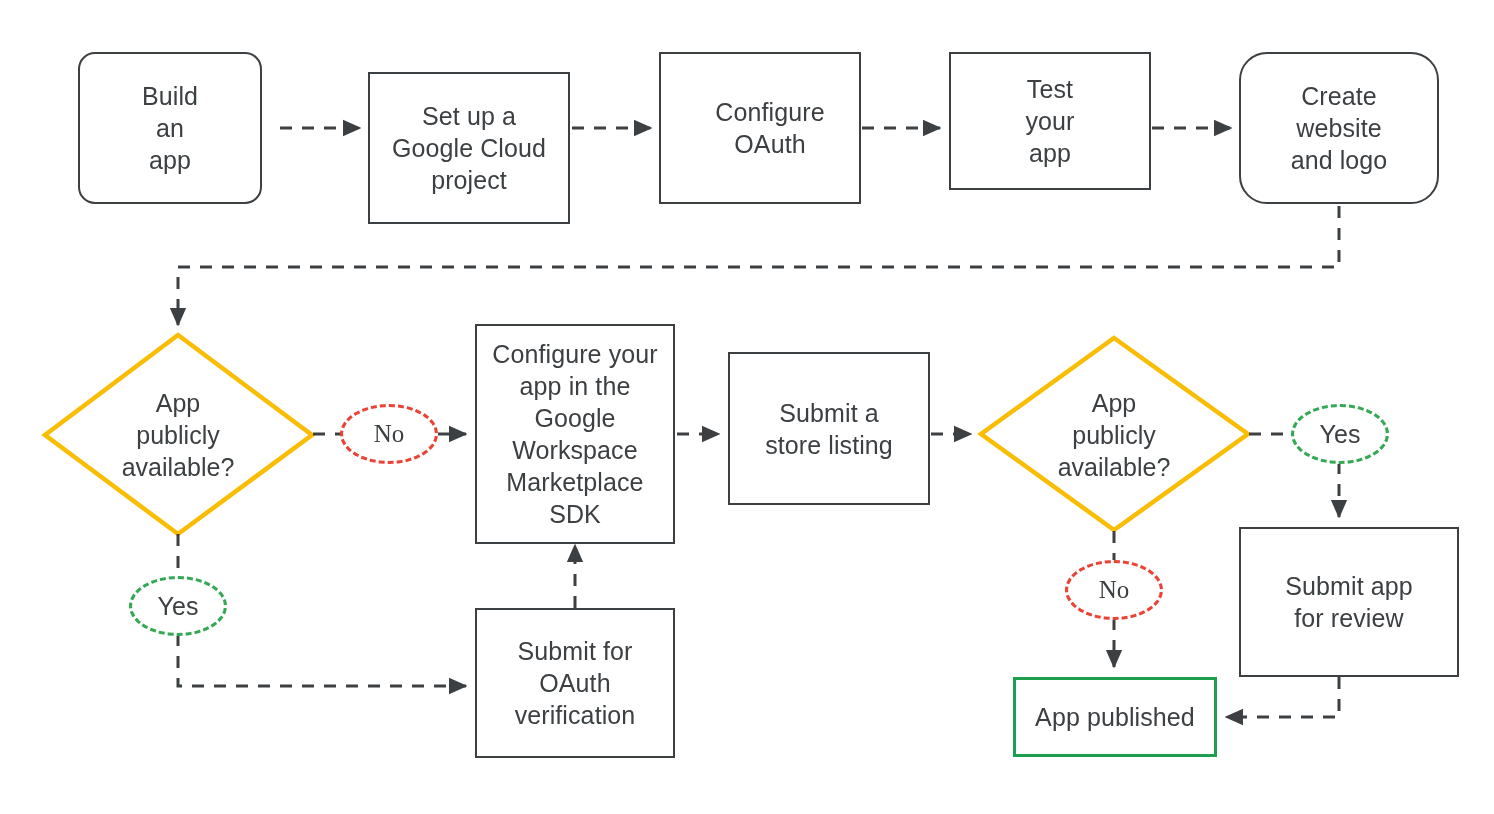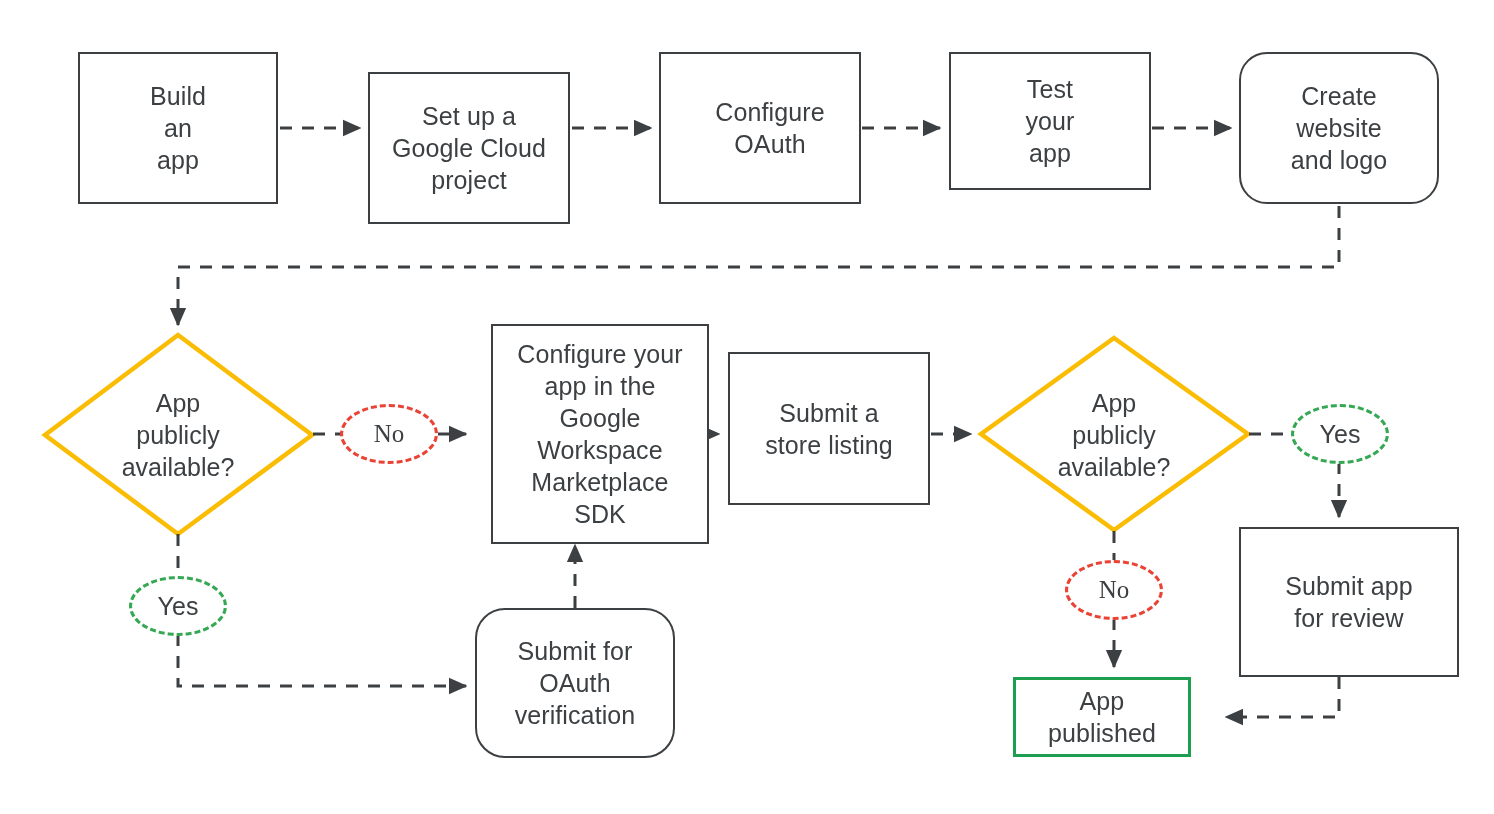--- a/index.html
+++ b/index.html
@@ -125,21 +125,21 @@
       <line x1="1249" y1="434" x2="1292" y2="434"></line>
       <line x1="1339" y1="462" x2="1339" y2="517" marker-end="url(#arrow-right)"></line>
 
       <line x1="1114" y1="531" x2="1114" y2="562"></line>
       <line x1="1114" y1="618" x2="1114" y2="667" marker-end="url(#arrow-right)"></line>
 
       <path d="M 1339 677 L 1339 717 L 1226 717" marker-end="url(#arrow-right)"></path>
     </g>
   </svg>
 
-  <div class="node process" style="left:78px; top:52px; width:200px; height:152px;">
+  <div class="node process" style="left:78px; top:52px; width:184px; height:152px;border-radius:17px;">
     <span class="node-text">Build
 an
 app</span>
   </div>
 
   <div class="node process" style="left:368px; top:52px; width:202px; height:152px;margin-top:20px;">
     <span class="node-text">Set up a
 Google Cloud
 project</span>
   </div>
@@ -160,52 +160,52 @@
 website
 and logo</span>
   </div>
 
   <div class="decision" style="left:78px; top:380px; width:200px; height:110px;">
     <span class="node-text">App
 publicly
 available?</span>
   </div>
 
-  <div class="node process" style="left:475px; top:324px; width:218px; height:220px;margin-left:16px;">
+  <div class="node process" style="left:475px; top:324px; width:200px; height:220px;">
     <span class="node-text">Configure your
 app in the
 Google
 Workspace
 Marketplace
 SDK</span>
   </div>
 
   <div class="node process" style="left:728px; top:352px; width:202px; height:153px;">
     <span class="node-text">Submit a
 store listing</span>
   </div>
 
   <div class="decision" style="left:1014px; top:380px; width:200px; height:110px;">
     <span class="node-text">App
 publicly
 available?</span>
   </div>
 
-  <div class="node process" style="left:475px; top:608px; width:200px; height:150px;border-radius:30px;">
+  <div class="node process" style="left:475px; top:608px; width:200px; height:150px;">
     <span class="node-text">Submit for
 OAuth
 verification</span>
   </div>
 
   <div class="node process" style="left:1239px; top:527px; width:220px; height:150px;">
     <span class="node-text">Submit app
 for review</span>
   </div>
 
-  <div class="node terminal-green" style="left:1013px; top:677px; width:178px; height:80px;">
+  <div class="node terminal-green" style="left:1013px; top:677px; width:204px; height:80px;">
     <span class="node-text">App published</span>
   </div>
 
   <div class="edge-label no" style="left:340px; top:404px; width:98px; height:60px;">
     <span>No</span>
   </div>
 
   <div class="edge-label yes" style="left:129px; top:576px; width:98px; height:60px;">
     <span>Yes</span>
   </div>

